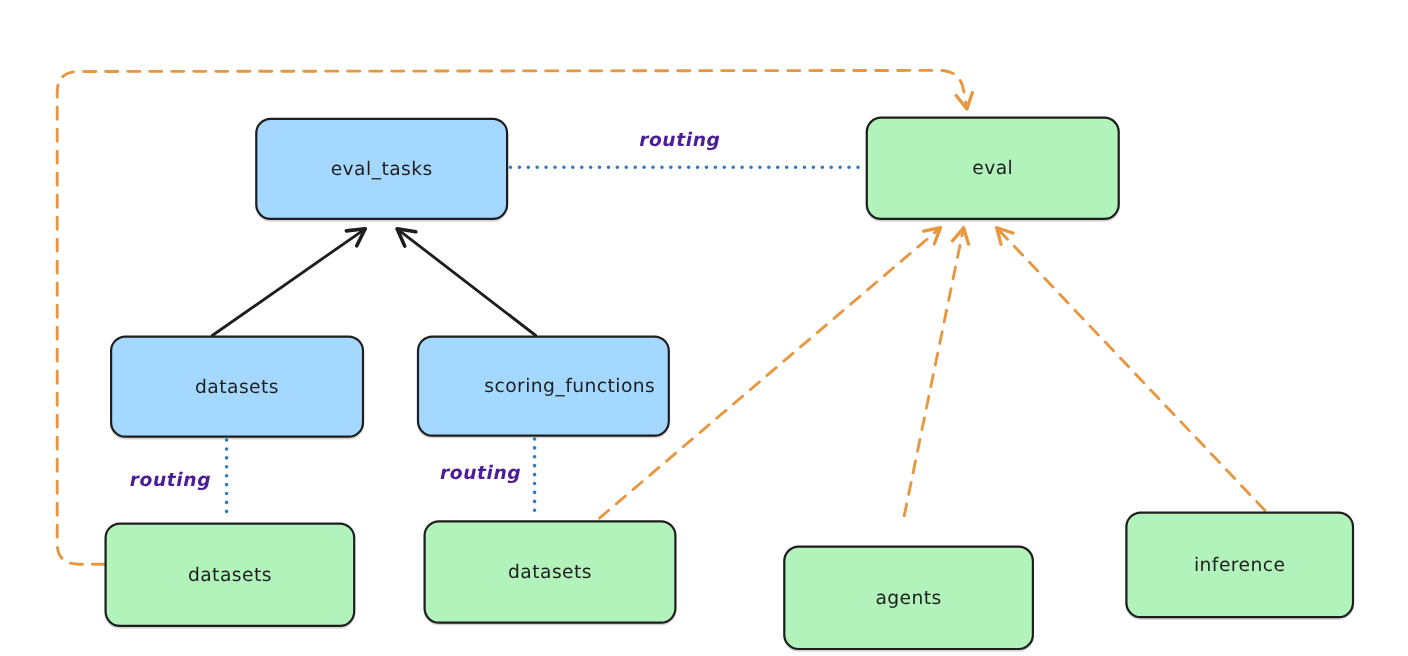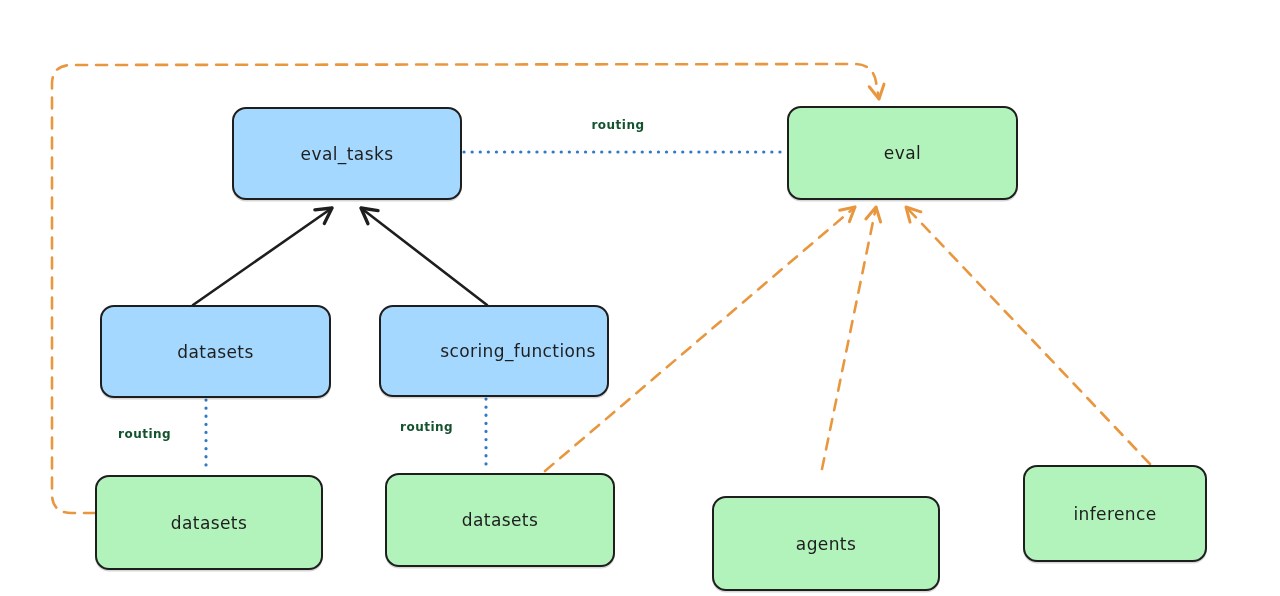--- a/index.html
+++ b/index.html
@@ -31,25 +31,26 @@
     justify-content: center;
     color: #1e1e1e;
     font-size: 17px;
     letter-spacing: 0.4px;
     box-shadow: 0 1.5px 0 rgba(30,30,30,0.18);
   }
   .node-blue  { background: #a5d8ff; }
   .node-green { background: #b2f2bb; text-align: right; }
   .edge-label {
     position: absolute;
-    color: #14532d;
-    font-size: 12px;
+    color: #4c1d95;
+    font-size: 17px;
     font-weight: 600;
     letter-spacing: 0.5px;
     white-space: nowrap;
+    font-style: italic;
   }
 </style>
 </head>
 <body>
 
 <div class="canvas">
 
   <svg class="edges-layer" width="1280" height="596" viewBox="0 0 1280 596">
     <defs>
       <marker id="ah-black" viewBox="0 0 16 16" refX="13" refY="8" markerWidth="22" markerHeight="22" markerUnits="userSpaceOnUse" orient="auto">
@@ -94,21 +95,21 @@
   </div>
 
   <div class="node node-green" style="left:385px; top:473px; width:230px; height:94px;">
     <span>datasets</span>
   </div>
 
   <div class="node node-green" style="left:712px; top:496px; width:228px; height:95px;">
     <span>agents</span>
   </div>
 
-  <div class="node node-green" style="left:1023px; top:465px; width:184px; height:97px;">
+  <div class="node node-green" style="left:1023px; top:465px; width:208px; height:97px;">
     <span>inference</span>
   </div>
 
   <span class="edge-label" style="left:568px; top:118px; width:100px; text-align:center; display:inline-block;">routing</span>
 
   <span class="edge-label" style="left:118px; top:427px;">routing</span>
 
   <span class="edge-label" style="left:400px; top:420px;">routing</span>
 
 </div>

